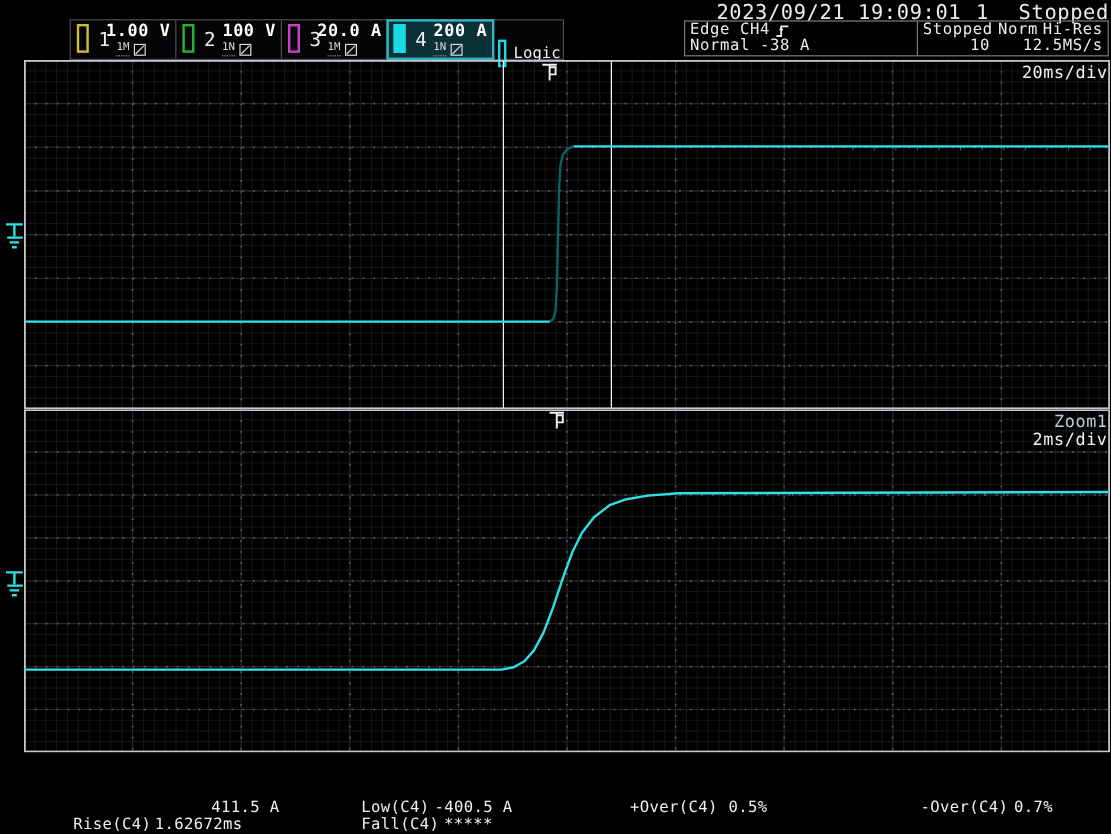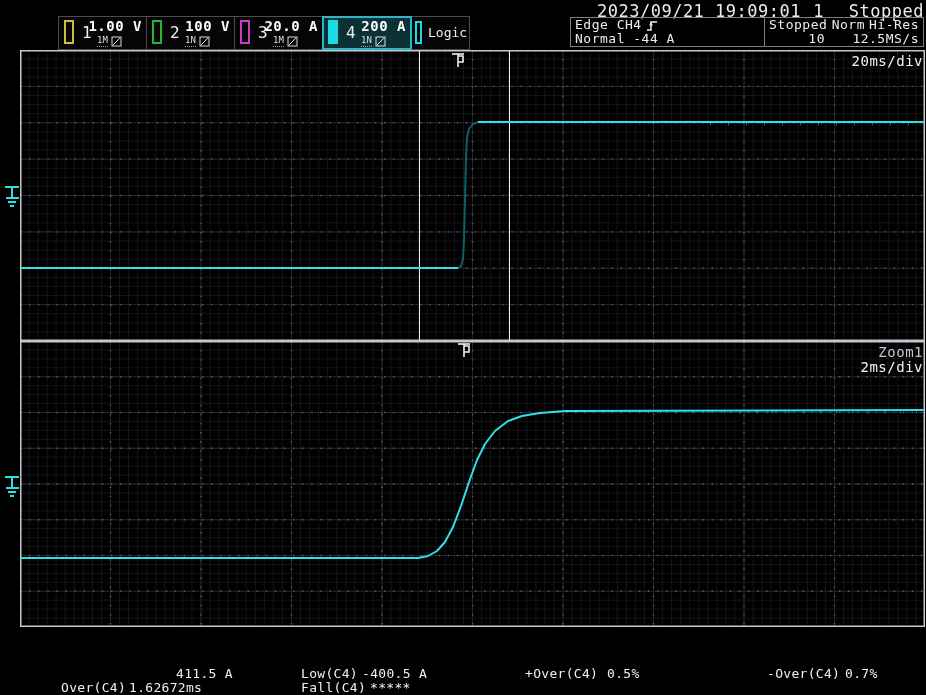--- a/index.html
+++ b/index.html
@@ -18,21 +18,21 @@
 
   .chstrip{left:58px;top:16px;height:32px;display:flex;border:1px solid #4c4c55;background:#050507;}
   .ch{width:88px;position:relative;border-right:1px solid #4c4c55;box-sizing:border-box;}
   .ch:last-child{border-right:none;}
   .ch.active{background:#0a3136;outline:2px solid #2fb5c6;outline-offset:-1px;}
   .chip{position:absolute;left:5px;top:3px;width:10px;height:24px;border:2px solid #888;box-sizing:border-box;}
   .chnum{position:absolute;left:23px;top:6px;font-size:16px;color:#f0f0f0;}
   .chval{position:absolute;right:4px;top:1px;font-size:14px;font-weight:bold;color:#fff;letter-spacing:0.5px;}
   .chmeta{position:absolute;left:38px;bottom:2px;display:flex;gap:3px;align-items:flex-end;}
   .coupling{font-size:9px;line-height:9px;color:#ddd;border-bottom:1px dotted #999;padding-bottom:1px;}
-  .logic-cell{width:58px;}
+  .logic-cell{width:58px;margin-top:12px;}
   .logic-chip{position:absolute;left:4px;top:4px;width:7px;height:23px;border:2px solid #19dce2;box-sizing:border-box;}
   .logic-label{position:absolute;left:17px;top:8px;font-size:13px;color:#f0f0f0;}
 
   .statusline{top:1px;font-size:17px;letter-spacing:0.5px;color:#ececec;}
   .trigbox{left:570px;top:17px;width:354px;height:30px;border:1px solid #7c7c85;display:flex;
     font-size:13px;letter-spacing:0.5px;color:#ececec;box-sizing:border-box;}
   .tb-left{width:194px;border-right:1px solid #7c7c85;padding:0 4px;box-sizing:border-box;}
   .tb-right{flex:1;padding:0 4px;display:flex;flex-direction:column;}
   .tb-row{height:14px;line-height:14px;display:flex;align-items:center;white-space:nowrap;}
   .tb-hist10{width:56px;text-align:right;display:inline-block;}
@@ -120,21 +120,21 @@
     <div class="tb-left">
       <div class="tb-row">
         <span>Edge CH4</span>
         <span class="gap2"></span>
         <svg width="12" height="13">
           <path d="M1,11 H5 V3 H11" stroke="#ececec" stroke-width="1.5" fill="none"></path>
           <path d="M3.2,6.5 L6.8,6.5 L5,2.8 Z" fill="#ececec"></path>
         </svg>
       </div>
       <div class="tb-row">
-        <span>Normal -44 A</span>
+        <span>Normal -38 A</span>
       </div>
     </div>
     <div class="tb-right">
       <div class="tb-row">
         <span>Stopped</span>
         <span class="mlauto">Norm</span>
         <span class="gap2"></span>
         <span>Hi-Res</span>
       </div>
       <div class="tb-row">
@@ -202,21 +202,21 @@
   <svg class="abs" style="left:457px;top:342px;" width="15" height="17">
     <g stroke="#f2f2f2" stroke-width="1.6" fill="none">
       <path d="M1,2 H13"></path>
         <path d="M7,2 V15"></path>
         <path d="M7,4 H12 V10 H7"></path>
     </g>
   </svg>
 
   <span class="abs meas" style="left:61px;top:666px;margin-top:28px;">High(C4)</span>
   <span class="abs meas" style="left:129px;top:666px;margin-left:47px;">411.5 A</span>
-  <span class="abs meas" style="left:61px;top:680px;">Over(C4)</span>
+  <span class="abs meas" style="left:61px;top:680px;">Rise(C4)</span>
   <span class="abs meas" style="left:129px;top:680px;">1.62672ms</span>
   <span class="abs meas" style="left:301px;top:666px;">Low(C4)</span>
   <span class="abs meas" style="left:362px;top:666px;">-400.5 A</span>
   <span class="abs meas" style="left:301px;top:680px;">Fall(C4)</span>
   <span class="abs meas" style="left:370px;top:680px;">*****</span>
   <span class="abs meas" style="left:525px;top:666px;">+Over(C4)</span>
   <span class="abs meas" style="left:607px;top:666px;">0.5%</span>
   <span class="abs meas" style="left:767px;top:666px;">-Over(C4)</span>
   <span class="abs meas" style="left:845px;top:666px;">0.7%</span>
 

